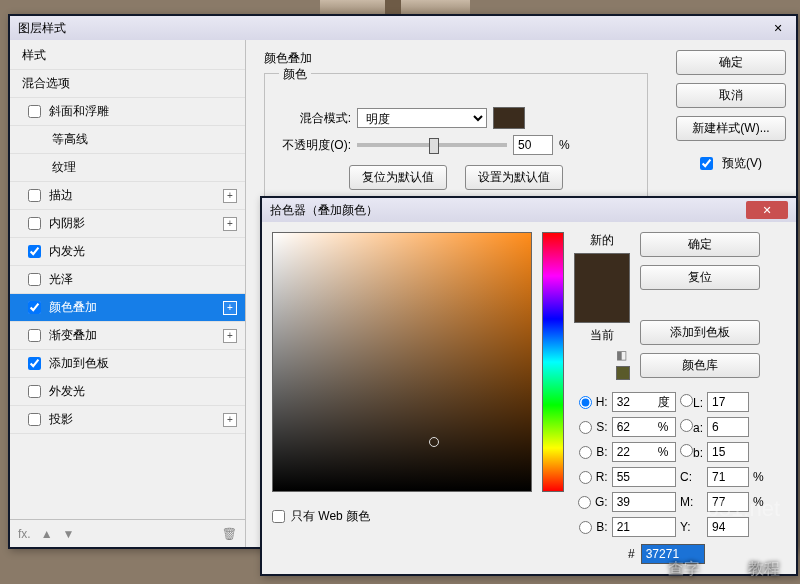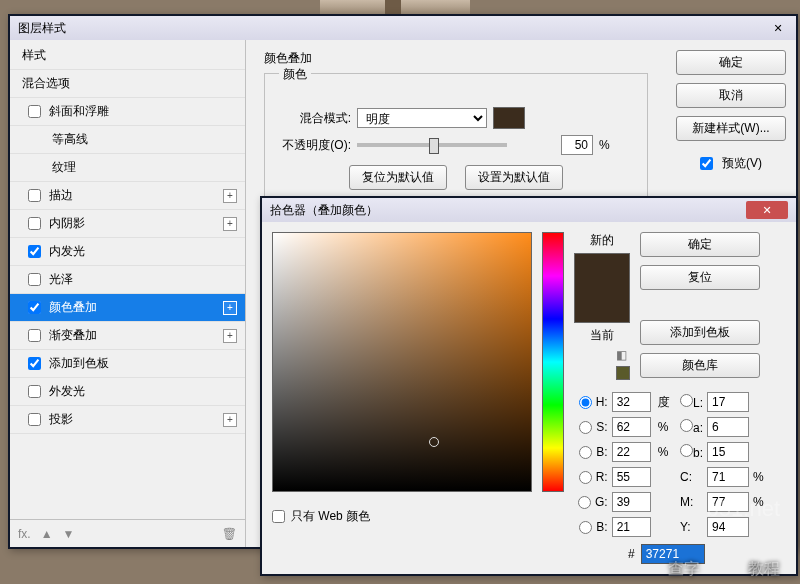--- a/index.html
+++ b/index.html
@@ -28,21 +28,21 @@
 .ls-mid { flex: 1; padding: 10px 18px; position: relative; }
 .fieldset { border: 1px solid #c0c0c0; padding: 10px 14px 14px; margin-top: 6px; }
 .fieldset-title { position: relative; top: -18px; background: #f0f0f0; display: inline-block; padding: 0 4px; }
 .row { display: flex; align-items: center; margin: 6px 0; gap: 6px; }
 .row label { text-align: right; }
 select, input[type=text] { border: 1px solid #888; background: #fff; padding: 2px 4px; height: 20px; }
 select { width: 130px; }
 .swatch { width: 32px; height: 22px; border: 1px solid #666; background: #3b2c1d; }
 .slider { width: 150px; height: 4px; background: #bbb; position: relative; }
 .slider::after { content:""; position:absolute; left:48%; top:-5px; width:8px; height:14px; background:#ddd; border:1px solid #555; }
-.numbox { width: 32px; text-align: right; margin-left: 48px; }
+.numbox { width: 40px; text-align: left; }
 .btn { background: linear-gradient(#fdfdfd,#e6e6e6); border: 1px solid #888; padding: 3px 12px; cursor: pointer; text-align: center; border-radius: 3px; }
 .defaults { display: flex; gap: 18px; justify-content: center; margin-top: 10px; }
 
 .ls-right { width: 130px; padding: 10px 10px 0; display: flex; flex-direction: column; gap: 8px; }
 .ls-right .btn { width: 100%; white-space: nowrap; }
 .preview-row { display: flex; align-items: center; gap: 9px; justify-content: center; margin-top: 6px; }
 
 .color-picker { left: 260px; top: 196px; width: 538px; height: 380px; }
 .cp-body { display: flex; padding: 10px; gap: 10px; height: calc(100% - 24px); position: relative; }
 .cp-left { display: flex; flex-direction: column; }
@@ -55,21 +55,21 @@
 .cp-swatches { display: flex; flex-direction: column; border: 1px solid #666; }
 .cp-sw { width: 54px; height: 34px; }
 .cp-cube { width: 14px; height: 14px; align-self: flex-end; color: #777; }
 .cp-mini { width: 14px; height: 14px; border: 1px solid #666; align-self: flex-end; background: #5a5a2a; }
 
 .cp-right { width: 120px; display: flex; flex-direction: column; gap: 8px; }
 .cp-right .btn { width: 100%; }
 
 .cp-inputs { position: absolute; left: 316px; top: 170px; display: grid; grid-template-columns: auto 42px auto; gap: 5px 4px; align-items: center; }
 .cp-inputs .rad { display: flex; align-items: center; gap: 4px; justify-content: flex-end; }
-.cp-inputs input[type=text] { width: 39px; text-align: left; padding-left: 4px; }
+.cp-inputs input[type=text] { width: 64px; text-align: left; padding-left: 4px; }
 .cp-inputs .unit { width: 18px; }
 .hex-row { position: absolute; left: 366px; bottom: 10px; display: flex; align-items: center; gap: 6px; }
 .hex-row input { width: 64px; background: #1b72d6; color: #fff; border: 1px solid #555; }
 
 .cp-lab { position: absolute; left: 418px; top: 170px; display: grid; grid-template-columns: auto 42px auto; gap: 5px 4px; align-items: center; }
 
 .watermark { position: absolute; right: 4px; bottom: 4px; color: rgba(255,255,255,0.45); font-size: 16px; pointer-events: none; text-shadow: 0 0 4px #000; }
 .wm2 { position: absolute; right: 20px; bottom: 62px; color: rgba(255,255,255,0.35); font-size: 22px; pointer-events: none; }
 
 .top-beam { position:absolute; left:320px; top:0; width:150px; height:14px; background: linear-gradient(#c9b9a6,#9d8c77); }

